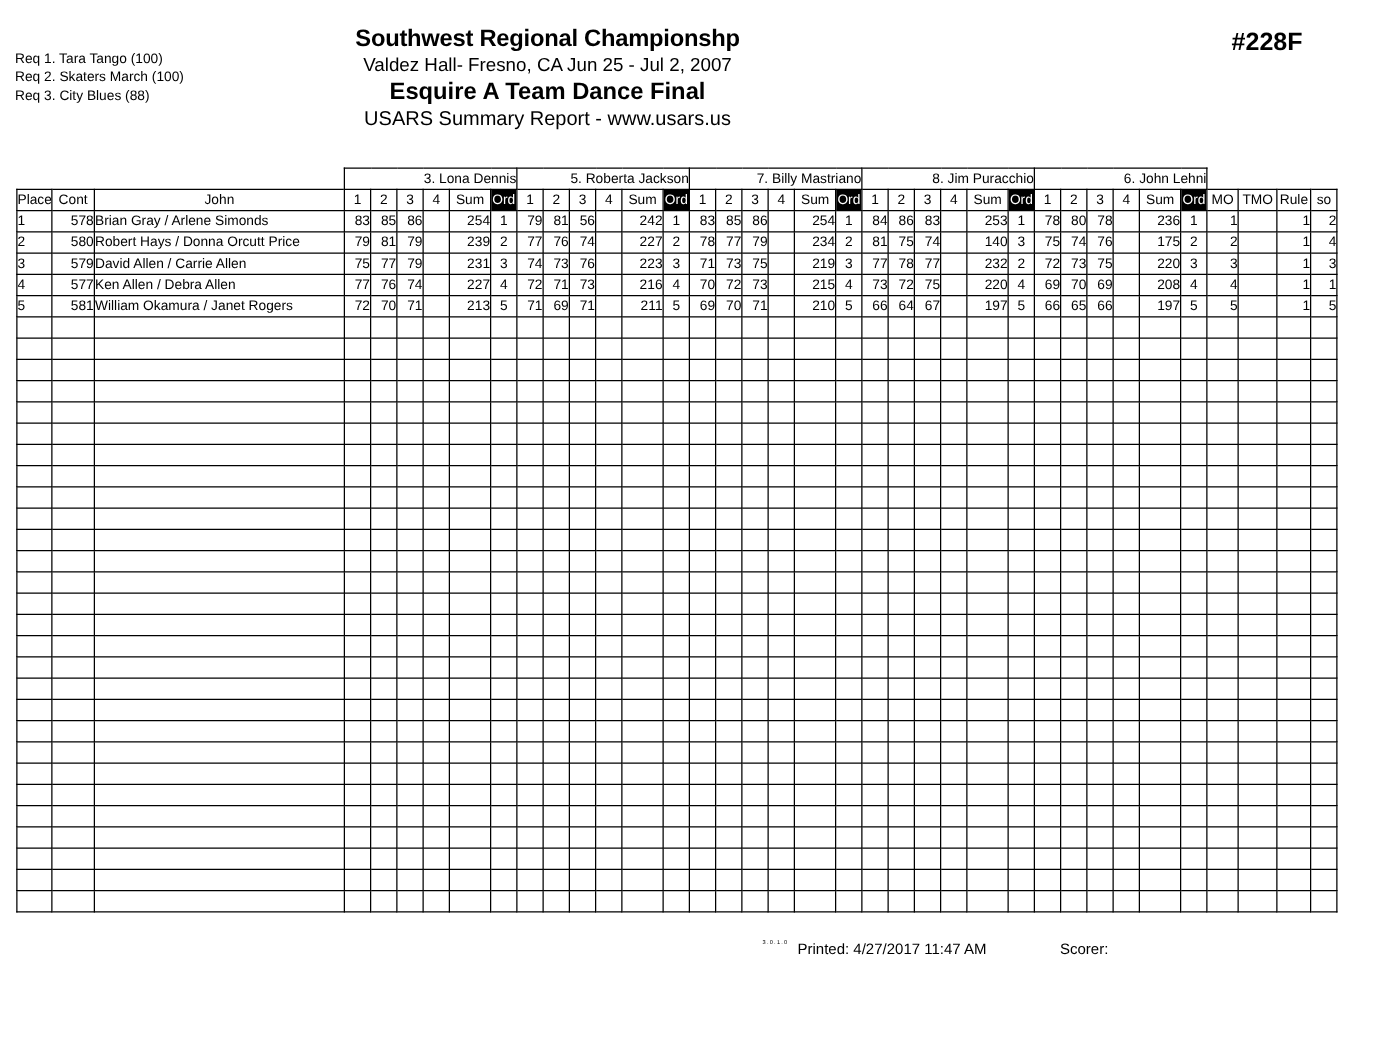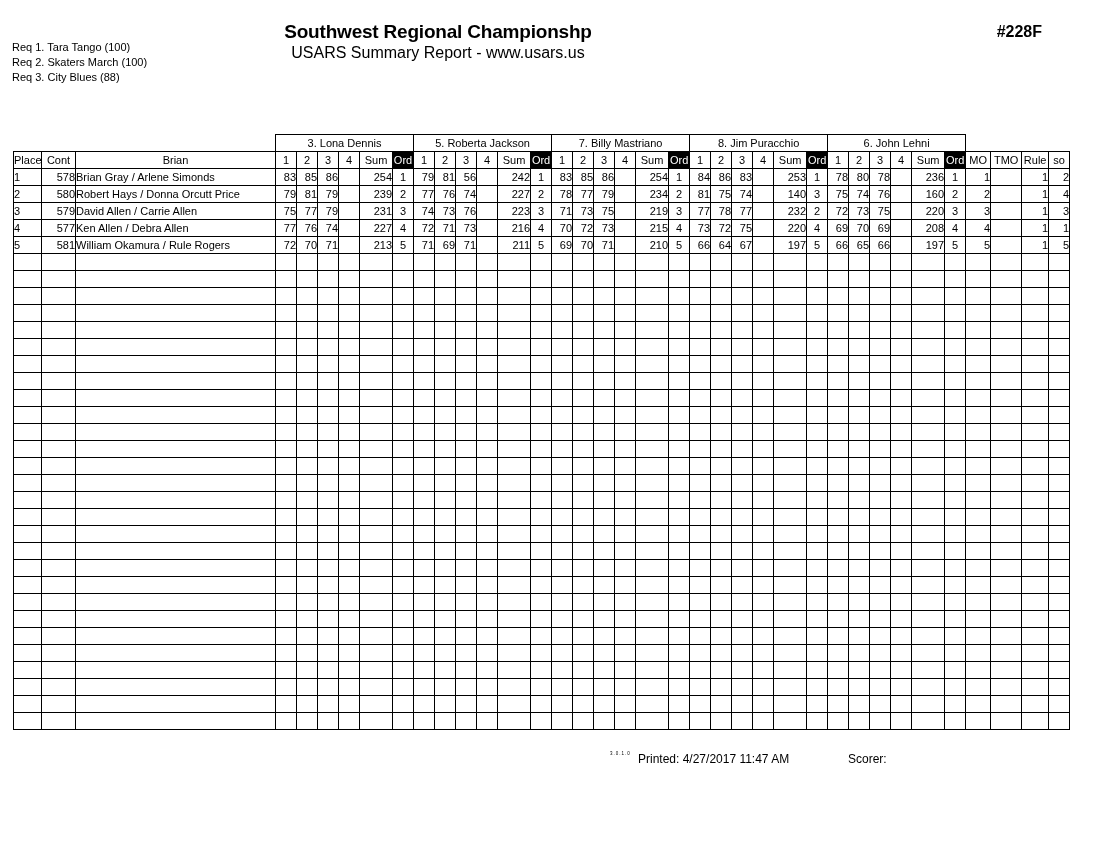--- a/index.html
+++ b/index.html
@@ -21,21 +21,21 @@
     position:absolute;left:0;top:20px;width:876px;text-align:center;
     pointer-events:none;
   }
   #title-block .t1{font-size:19px;font-weight:bold;line-height:23px;letter-spacing:-0.2px;}
   #title-block .t2{font-size:15px;font-weight:normal;line-height:19px;}
   #title-block .t3{font-size:19px;font-weight:bold;line-height:24px;}
   #title-block .t4{font-size:16px;font-weight:normal;line-height:20px;}
 
   #event-number{
     position:absolute;right:58px;top:23px;
-    font-size:16px;font-weight:bold;
+    font-size:20px;font-weight:bold;
   }
 
   
   #sheet{
     position:absolute;left:13px;top:134px;
     width:1035px;
     border-collapse:collapse;
     table-layout:fixed;
   }
   #sheet td,#sheet th{
@@ -45,21 +45,21 @@
     font-size:11px;
     height:17px;
     box-sizing:border-box;
     overflow:hidden;
     white-space:nowrap;
   }
   
   tr.judge-band td{height:20px;font-size:12px;}
   td.no-border{border:0 !important;}
   td.jname{
-    text-align:center;padding-left:6px;font-size:12px;
+    text-align:right;padding-left:6px;font-size:12px;
     border-left:1px solid #000;border-right:1px solid #000;
     border-top:1px solid #000;border-bottom:1px solid #000;
   }
 
   
   tr.col-head td{height:19px;font-size:10.5px;text-align:center;}
   td.ordh{background:#000;color:#fff;font-size:10px;}
 
   
   td.num{text-align:right;padding-right:4px;}
@@ -101,20 +101,22 @@
   </div>
   <div class="req-line">
     <span class="req-lbl">Req</span>
     <span>3.</span>
     <span>City Blues (88)</span>
   </div>
 </div>
 
 <div id="title-block">
   <div class="t1">Southwest Regional Championshp</div>
+  <div class="t2">Valdez Hall- Fresno, CA  Jun 25 - Jul 2, 2007</div>
+  <div class="t3">Esquire A Team  Dance Final</div>
   <div class="t4">USARS Summary Report - www.usars.us</div>
 </div>
 
 <div id="event-number">#228F</div>
 
 <table id="sheet">
   <colgroup id="cg">
       <col style="width: 28px;">
       <col style="width: 34px;">
       <col style="width: 200px;">
@@ -159,21 +161,21 @@
         <td class="jname" colspan="6">3.  Lona Dennis</td>
         <td class="jname" colspan="6">5.  Roberta Jackson</td>
         <td class="jname" colspan="6">7.  Billy Mastriano</td>
         <td class="jname" colspan="6">8.  Jim Puracchio</td>
         <td class="jname" colspan="6">6.  John Lehni</td>
         <td class="no-border" colspan="4"></td>
       </tr>
       <tr class="col-head">
         <td class="lft">Place</td>
         <td class="lft">Cont</td>
-        <td class="lft">Brian</td>
+        <td class="lft">John</td>
         <td class="ctr">1</td>
         <td class="ctr">2</td>
         <td class="ctr">3</td>
         <td class="ctr">4</td>
         <td class="ctr">Sum</td>
         <td class="ord ordh">Ord</td>
         <td class="ctr">1</td>
         <td class="ctr">2</td>
         <td class="ctr">3</td>
         <td class="ctr">4</td>
@@ -266,21 +268,21 @@
         <td class="num">81</td>
         <td class="num">75</td>
         <td class="num">74</td>
         <td class="num"></td>
         <td class="num">140</td>
         <td class="ord">3</td>
         <td class="num">75</td>
         <td class="num">74</td>
         <td class="num">76</td>
         <td class="num"></td>
-        <td class="num">160</td>
+        <td class="num">175</td>
         <td class="ord">2</td>
         <td class="num">2</td>
         <td class="num"></td>
         <td class="num">1</td>
         <td class="num">4</td>
       </tr>
       <tr class="bold">
         <td class="lft pl">3</td>
         <td class="num cont">579</td>
         <td class="lft nm">David Allen / Carrie Allen</td>
@@ -354,21 +356,21 @@
         <td class="num">208</td>
         <td class="ord">4</td>
         <td class="num">4</td>
         <td class="num"></td>
         <td class="num">1</td>
         <td class="num">1</td>
       </tr>
       <tr class="row5">
         <td class="lft pl">5</td>
         <td class="num cont">581</td>
-        <td class="lft nm">William Okamura / Rule Rogers</td>
+        <td class="lft nm">William Okamura / Janet Rogers</td>
         <td class="num">72</td>
         <td class="num">70</td>
         <td class="num">71</td>
         <td class="num"></td>
         <td class="num">213</td>
         <td class="ord">5</td>
         <td class="num">71</td>
         <td class="num">69</td>
         <td class="num">71</td>
         <td class="num"></td>

